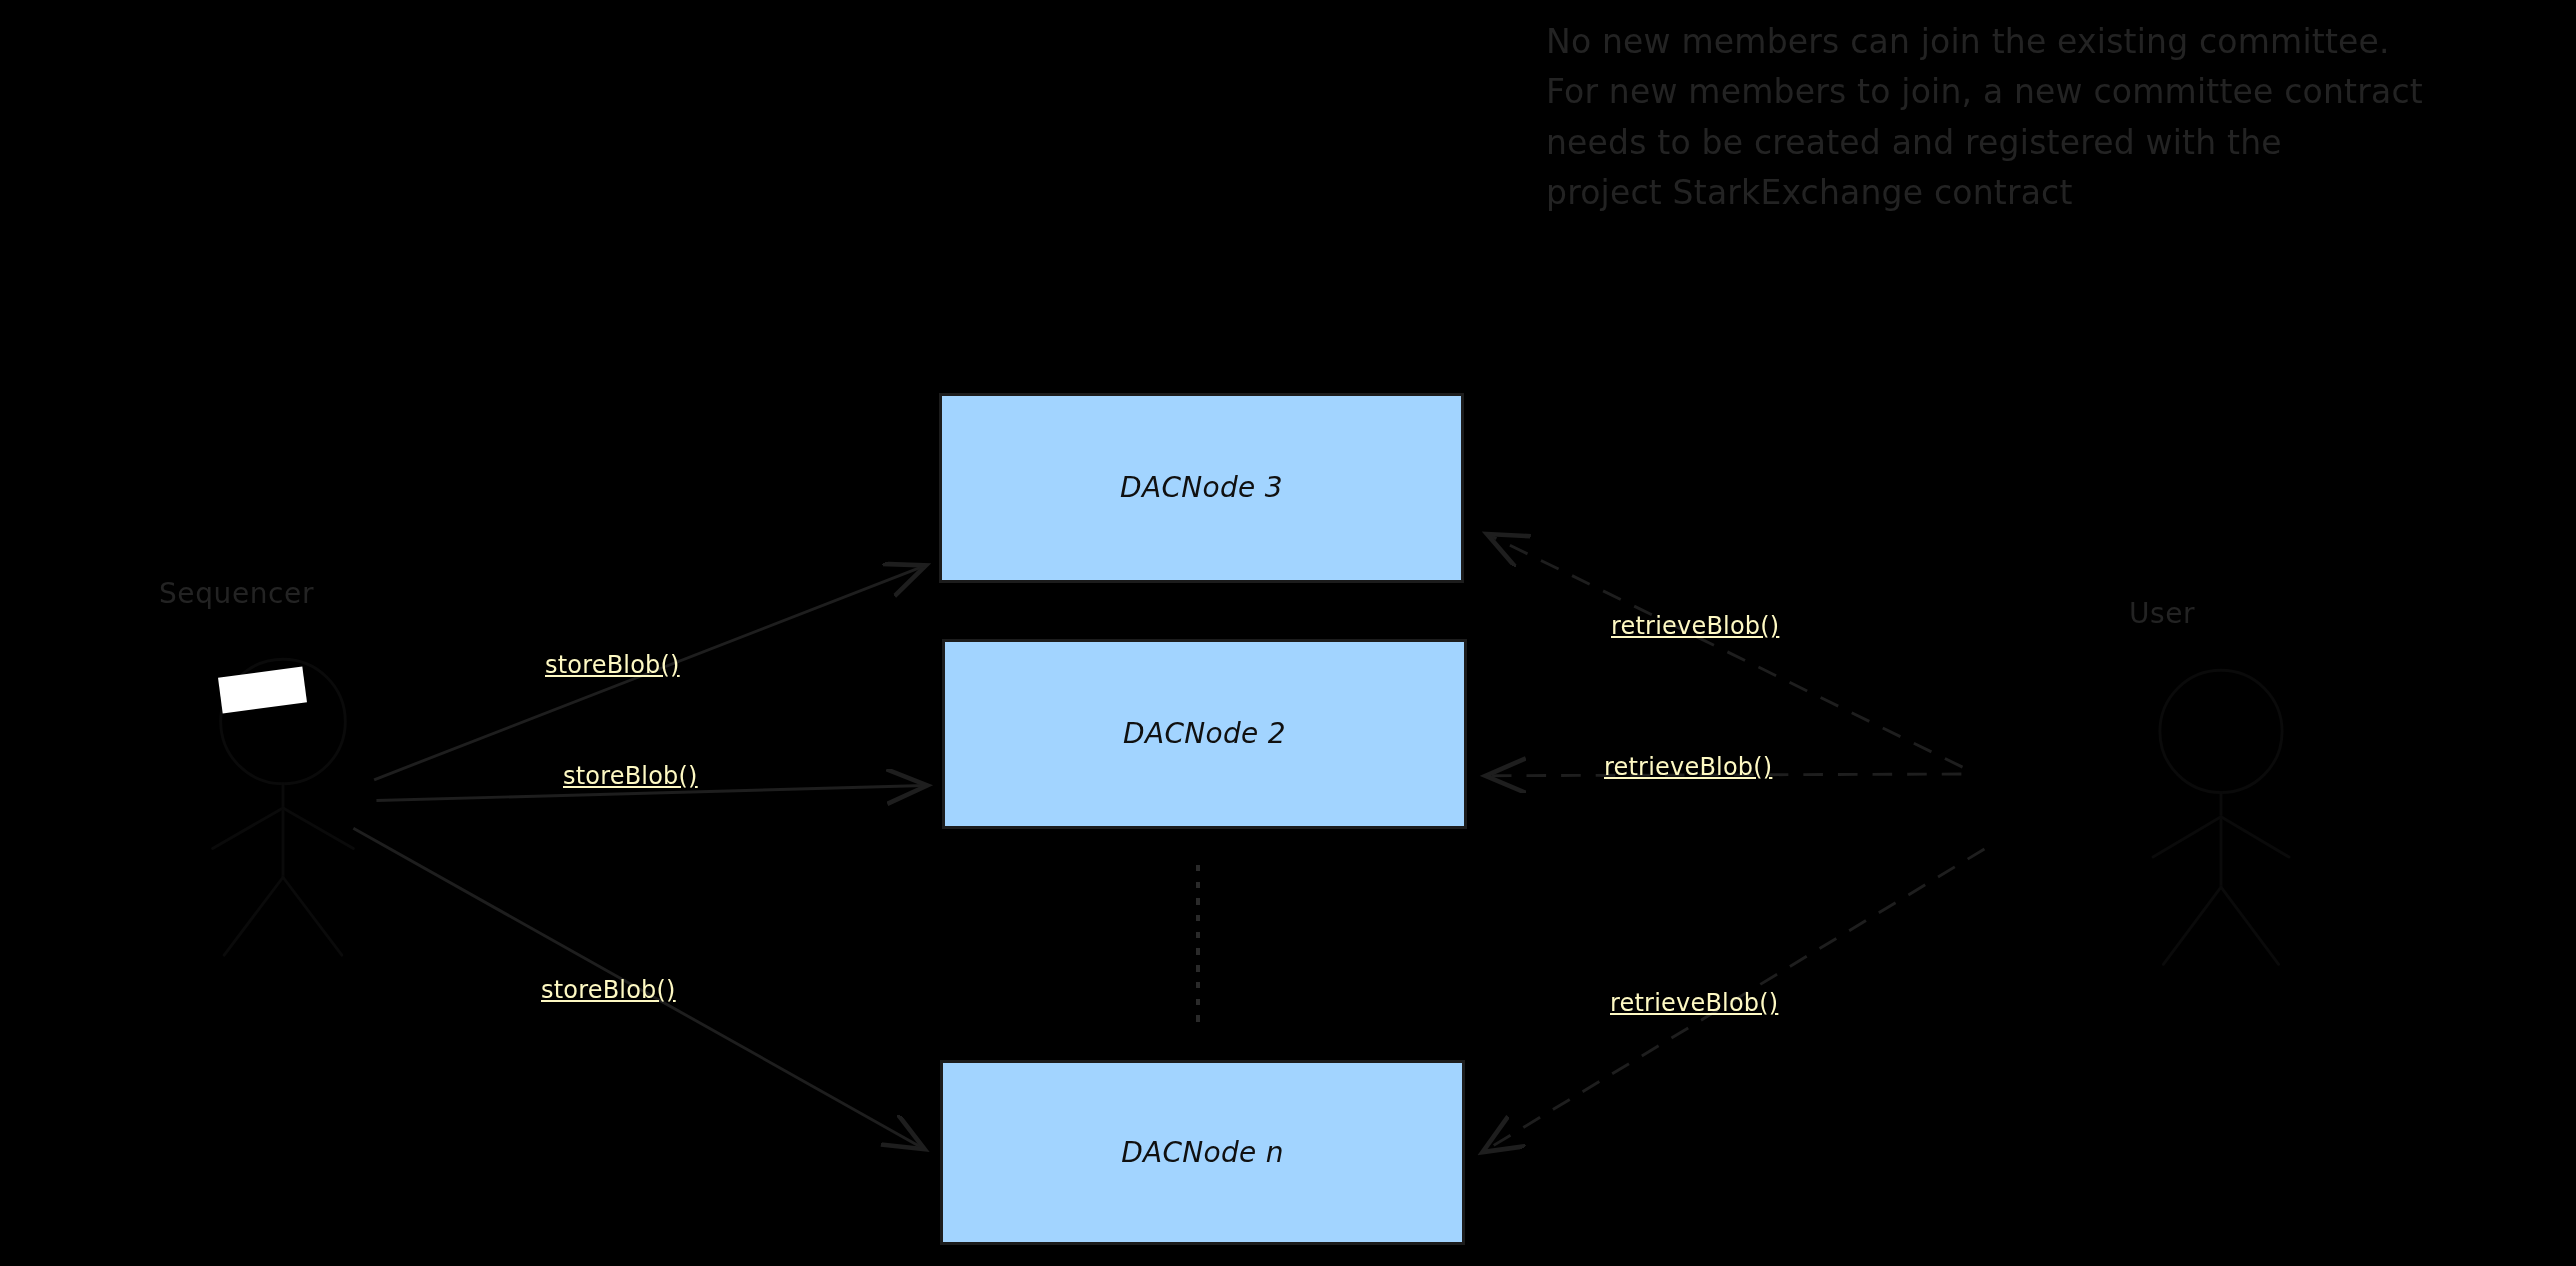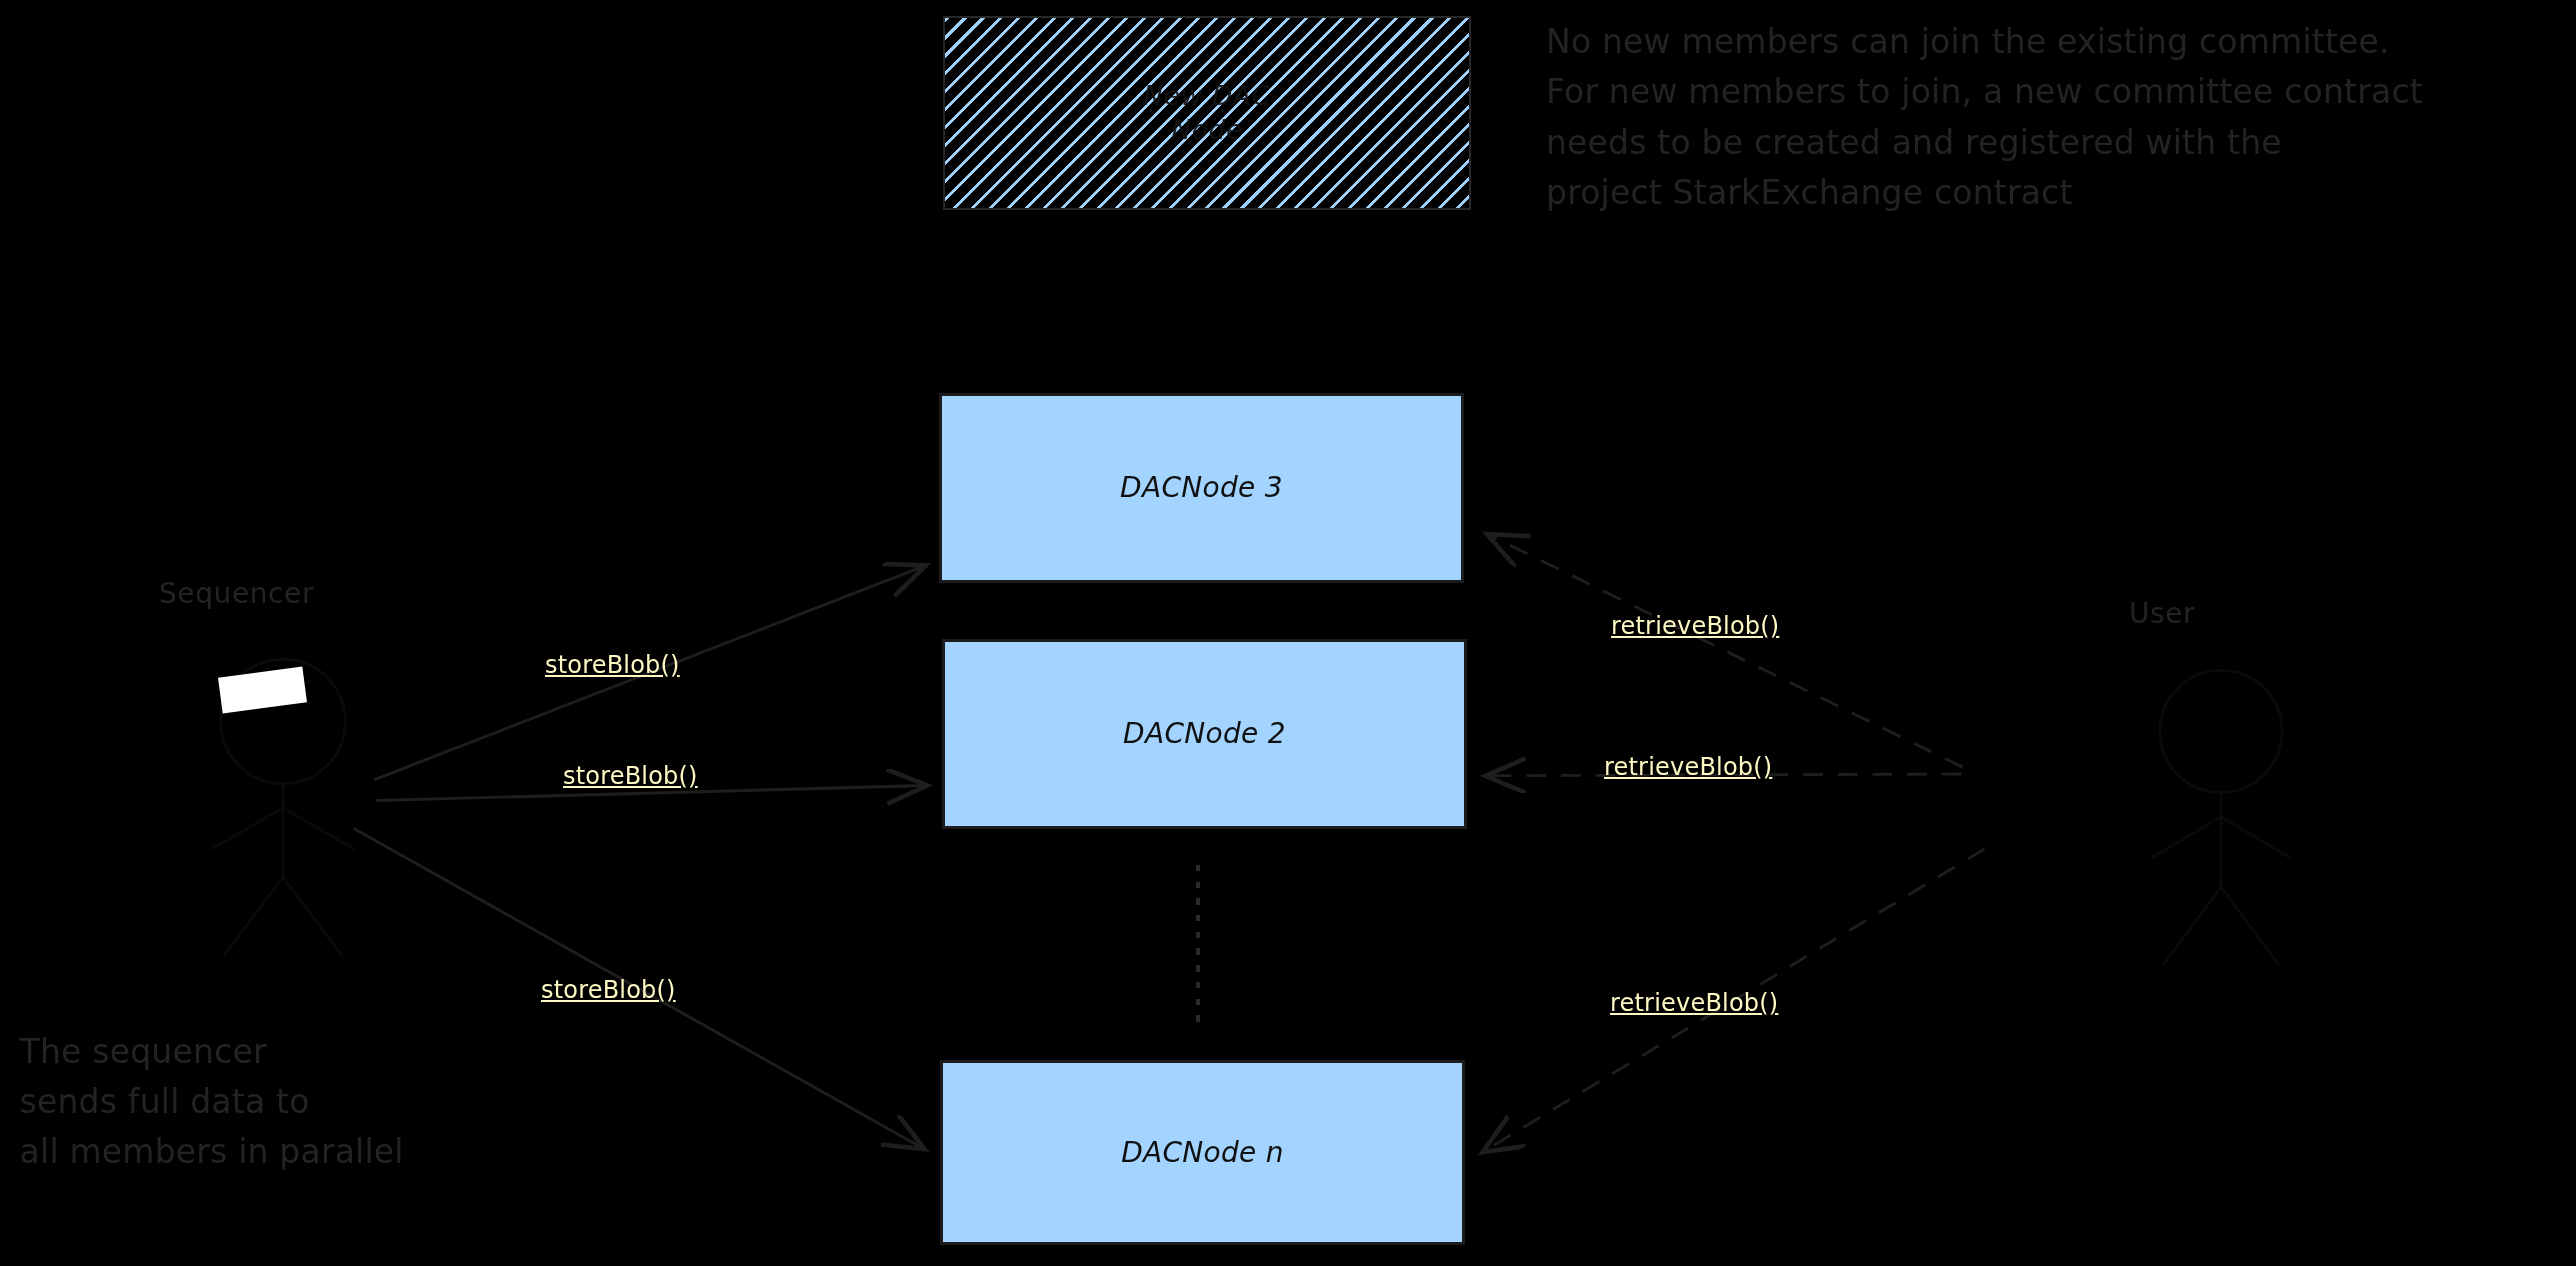--- a/index.html
+++ b/index.html
@@ -140,34 +140,27 @@
   #lbl-store3 { left: 541px;  top: 976px; }
   #lbl-retr1  { left: 1611px; top: 612px; }
   #lbl-retr2  { left: 1604px; top: 753px; }
   #lbl-retr3  { left: 1610px; top: 989px; }
 </style>
 </head>
 <body>
 
 <div id="canvas">
 
-  <div class="hatch-box">
-    <div class="hatch-label">New DAC
-Node</div>
-  </div>
 
   <div class="annot" id="annot-new-members">No new members can join the existing committee.
 For new members to join, a new committee contract
 needs to be created and registered with the
 project StarkExchange contract</div>
 
 
-  <div class="annot" id="annot-sequencer-parallel">The sequencer
-sends full data to
-all members in parallel</div>
 
   <div class="actor-label" id="label-sequencer">Sequencer</div>
   <div class="actor-label" id="label-user">User</div>
 
   <svg class="stickfig" id="fig-sequencer" viewBox="0 0 360 560">
     <g stroke="#0a0a0a" stroke-width="5" fill="none" stroke-linecap="round">
       <circle cx="180" cy="150" r="108"></circle>
       <line x1="180" y1="258" x2="180" y2="420"></line>
       <line x1="180" y1="300" x2="58" y2="370"></line>
       <line x1="180" y1="300" x2="302" y2="370"></line>

